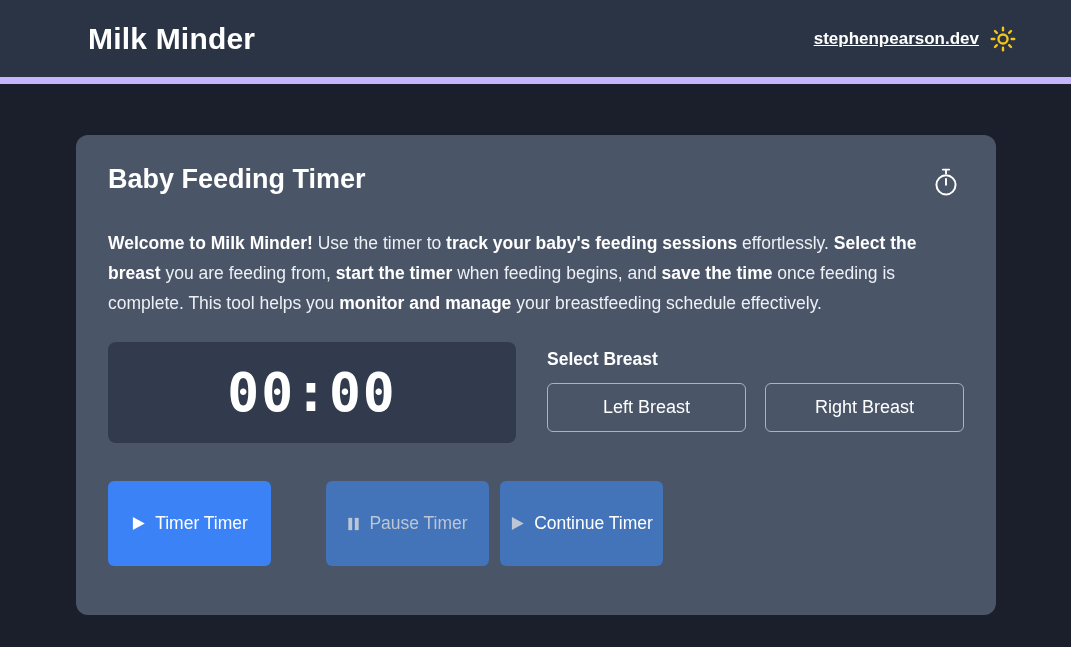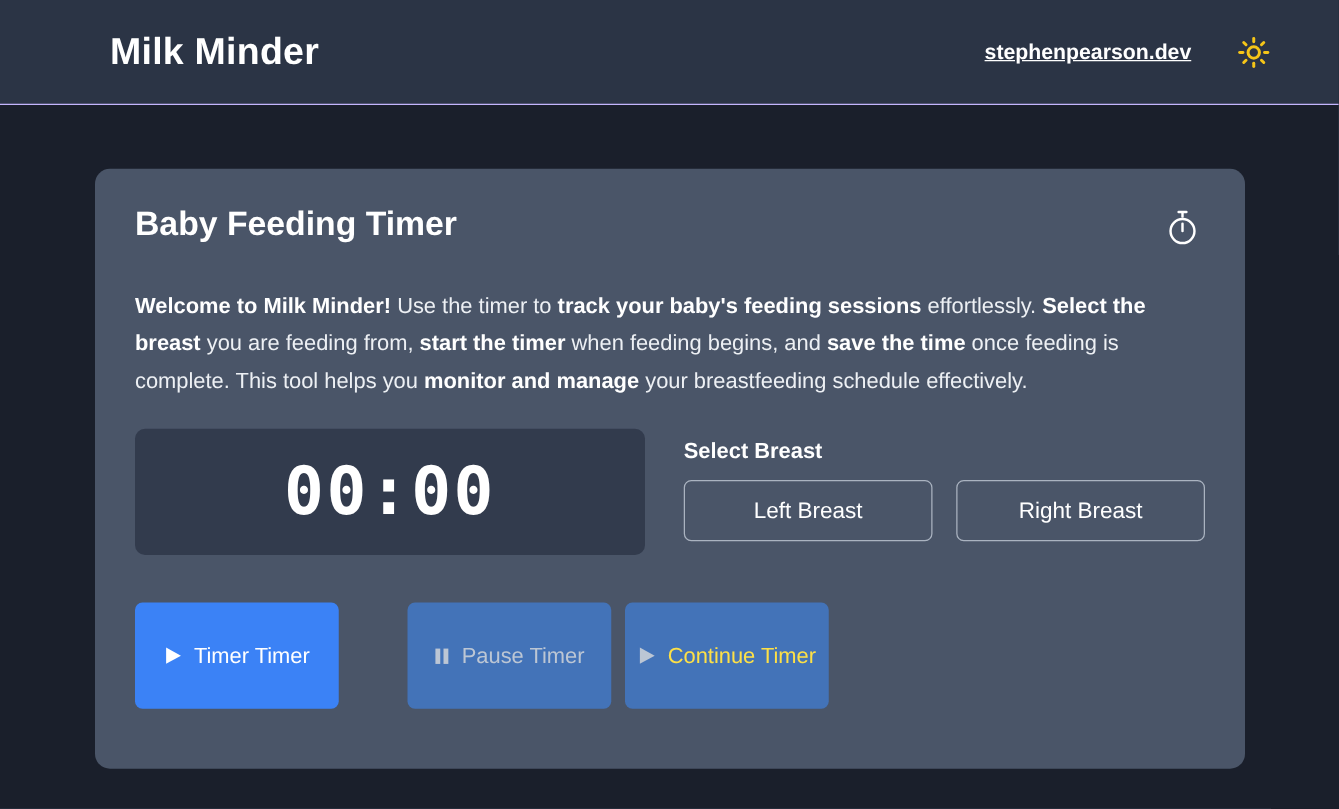--- a/index.html
+++ b/index.html
@@ -17,35 +17,35 @@
   }
 
   
   .topbar {
     height: 84px;
     background: #2b3445;
     display: flex;
     align-items: center;
     justify-content: space-between;
     padding: 0 40px 0 88px;
-    border-bottom: 1px solid #c4b5fd;
+    border-bottom: 7px solid #c4b5fd;
   }
 
   .brand {
     font-size: 30px;
     font-weight: bold;
     color: #ffffff;
     letter-spacing: 0.2px;
     white-space: nowrap;
   }
 
   .topbar-right {
     display: flex;
     align-items: center;
-    gap: 36px;
+    gap: 10px;
     padding-right: 14px;
   }
 
   .site-link {
     font-size: 17px;
     font-weight: bold;
     color: #ffffff;
     white-space: nowrap;
   }
 
@@ -170,21 +170,21 @@
     height: 85px;
     display: flex;
     align-items: center;
     justify-content: center;
     gap: 9px;
     cursor: pointer;
   }
 
   .btn-start    { width: 163px; background: #3b82f6; color: #ffffff; }
   .btn-pause    { width: 163px; background: #4373b8; color: #bcc6d4; cursor: default; margin-left: 44px; }
-  .btn-continue { width: 163px; background: #4373b8; color: #fde047; cursor: default; text-align: center; }
+  .btn-continue { width: 163px; background: #4373b8; color: #ffffff; cursor: default; text-align: center; }
   .btn-save     { width: 166px; background: #2d8d82; color: #cfd8de; cursor: default; }
   .btn-reset    { width: 166px; background: #b2525c; color: #d9cfd2; cursor: default; }
 
   .btn-label { display: inline; }
 
   .icon-play, .icon-pause {
     display: inline-flex;
     flex: 0 0 auto;
     align-items: center;
   }

